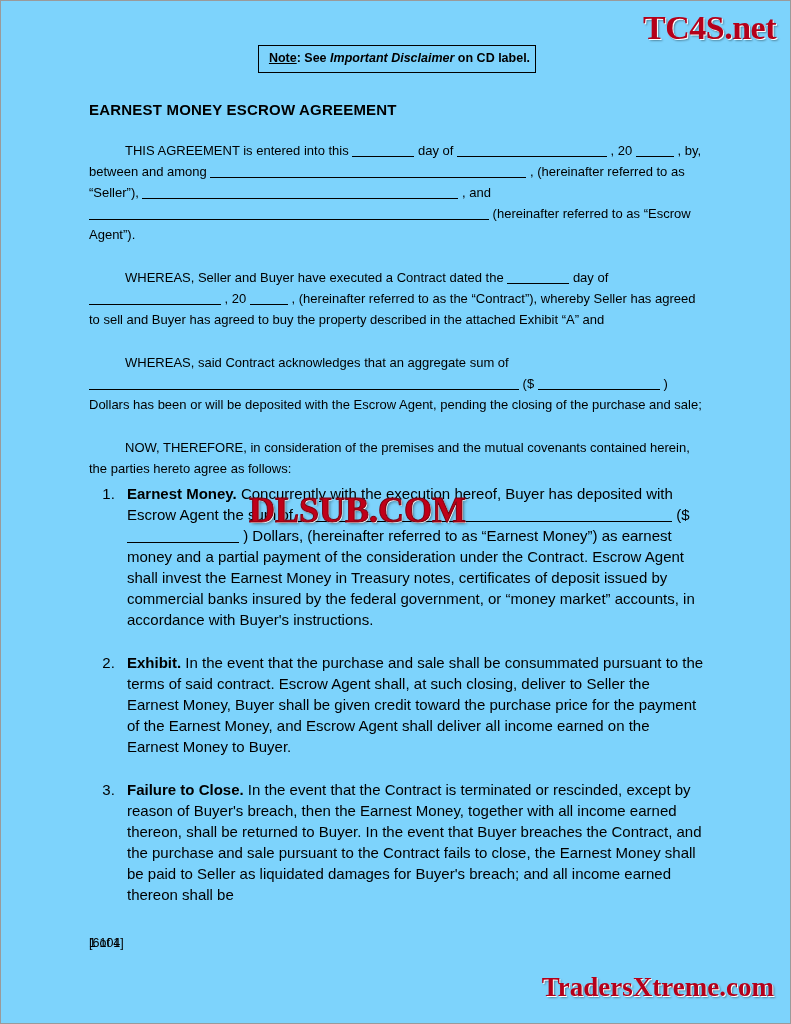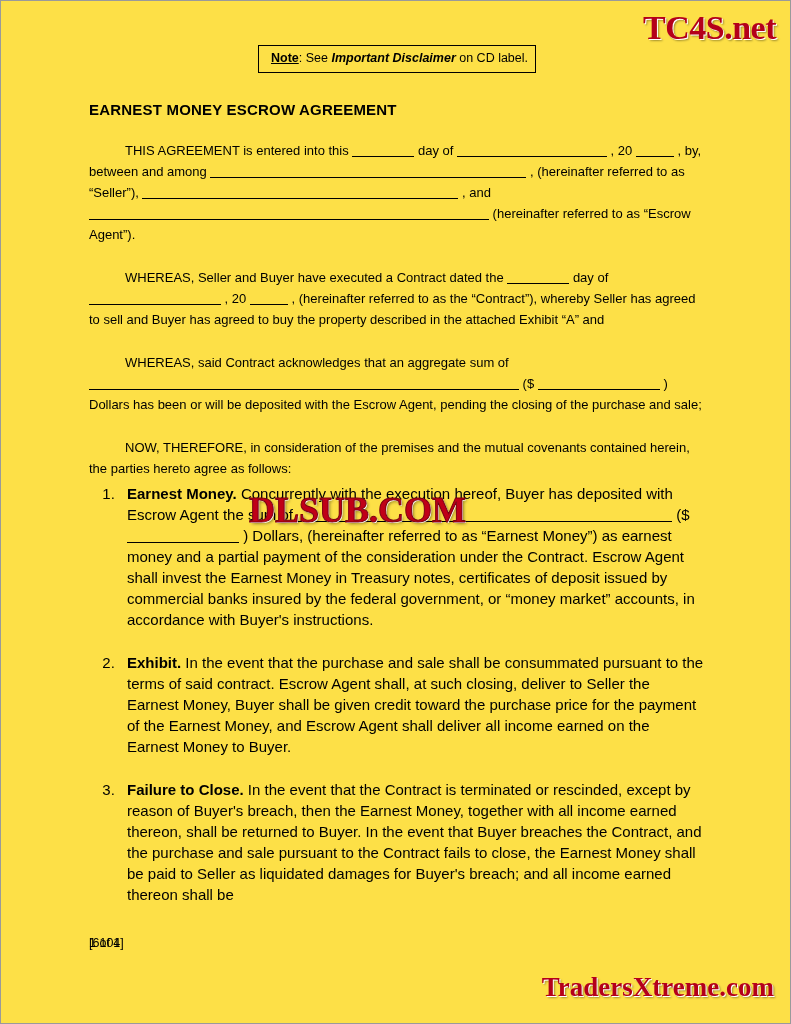--- a/index.html
+++ b/index.html
@@ -15,21 +15,21 @@
     color: #000000;
     overflow: hidden;
   }
 
   
   #page {
     position: absolute;
     left: 0; top: 0;
     width: 791px;
     height: 1024px;
-    background: #fde047;
+    background: #7dd3fc;
     box-sizing: border-box;
     border: 1px solid #9a9a9a;
   }
 
   
   #wm-top {
     position: absolute;
     right: 14px;
     top: 8px;
     font-family: "Liberation Serif", serif;
@@ -83,21 +83,21 @@
     margin: 0 auto;
     border: 1px solid #000;
     text-align: center;
     font-size: 12.5px;
     padding: 5px 4px 6px 4px;
     box-sizing: border-box;
     line-height: 1.2;
   }
   .note-box .u { text-decoration: underline; font-weight: bold; padding-left: 6px; }
   .note-box .i { font-style: italic; font-weight: bold; }
-  .note-box .b { font-weight: normal; }
+  .note-box .b { font-weight: bold; }
 
   h1.doc-title {
     text-align: left;
     font-size: 15px;
     font-weight: bold;
     margin: 28px 0 0 0;
     letter-spacing: 0.2px;
   }
 
   p.para {

